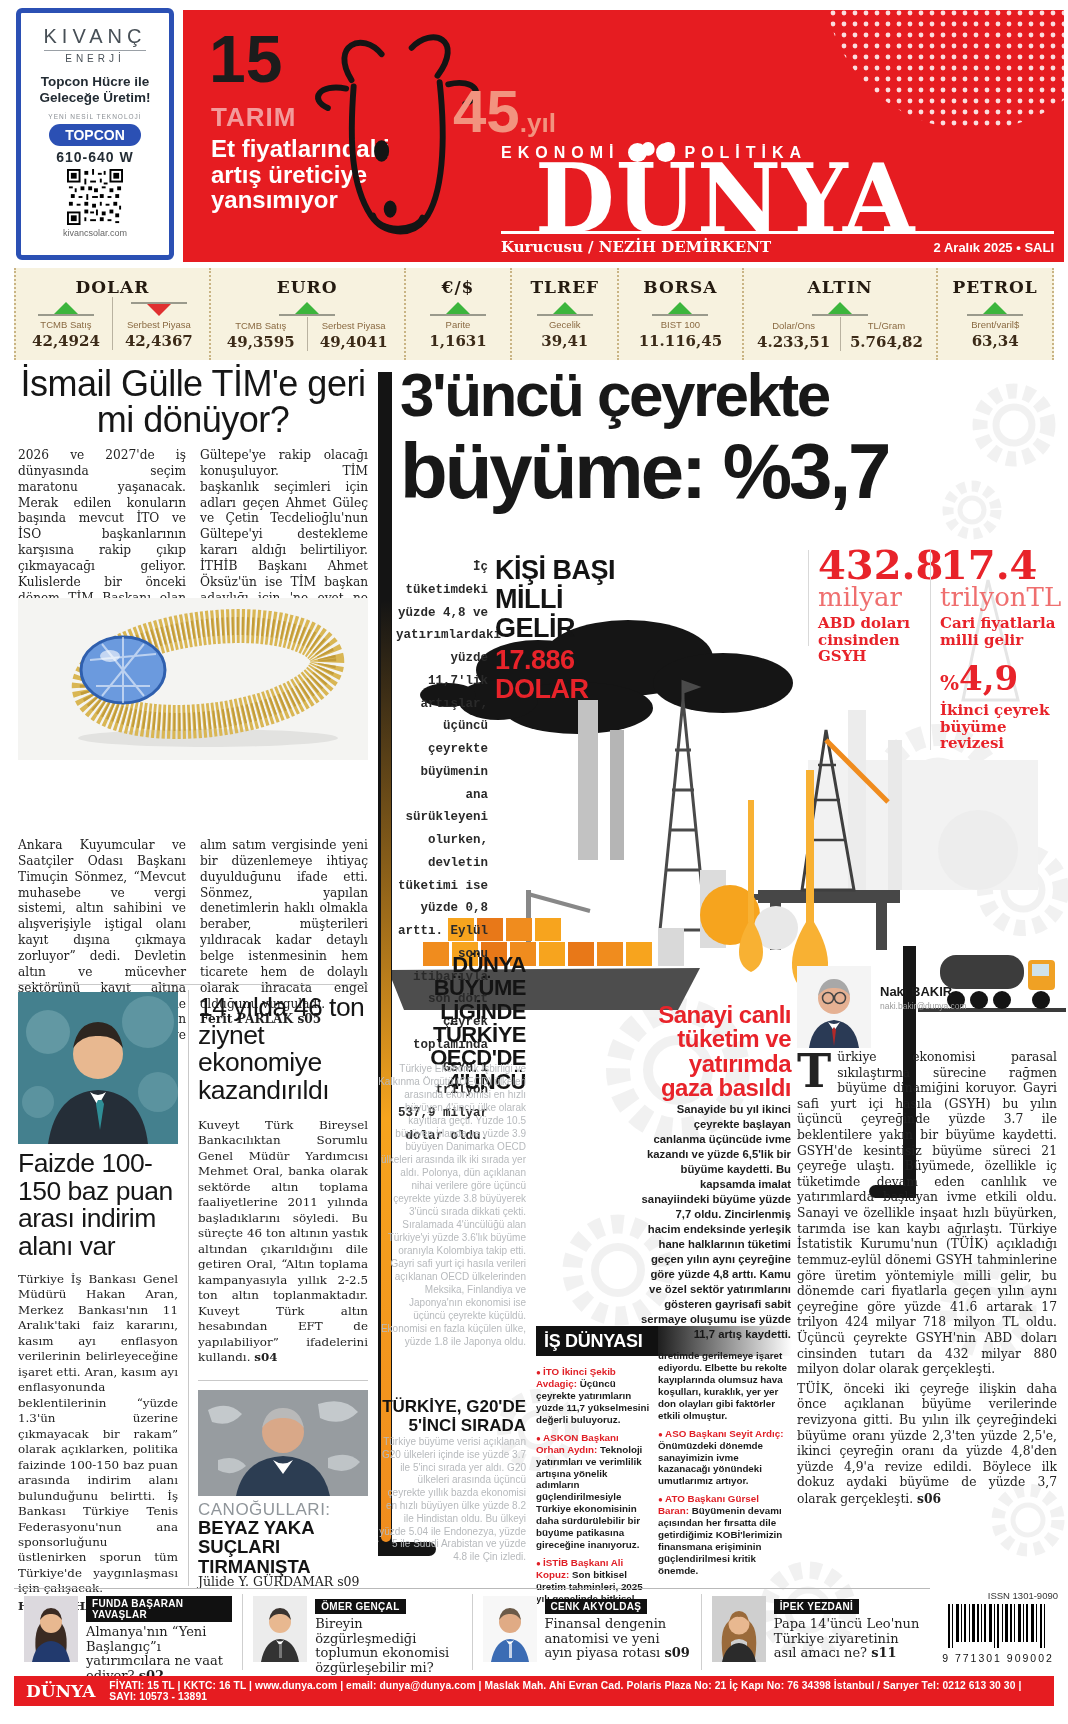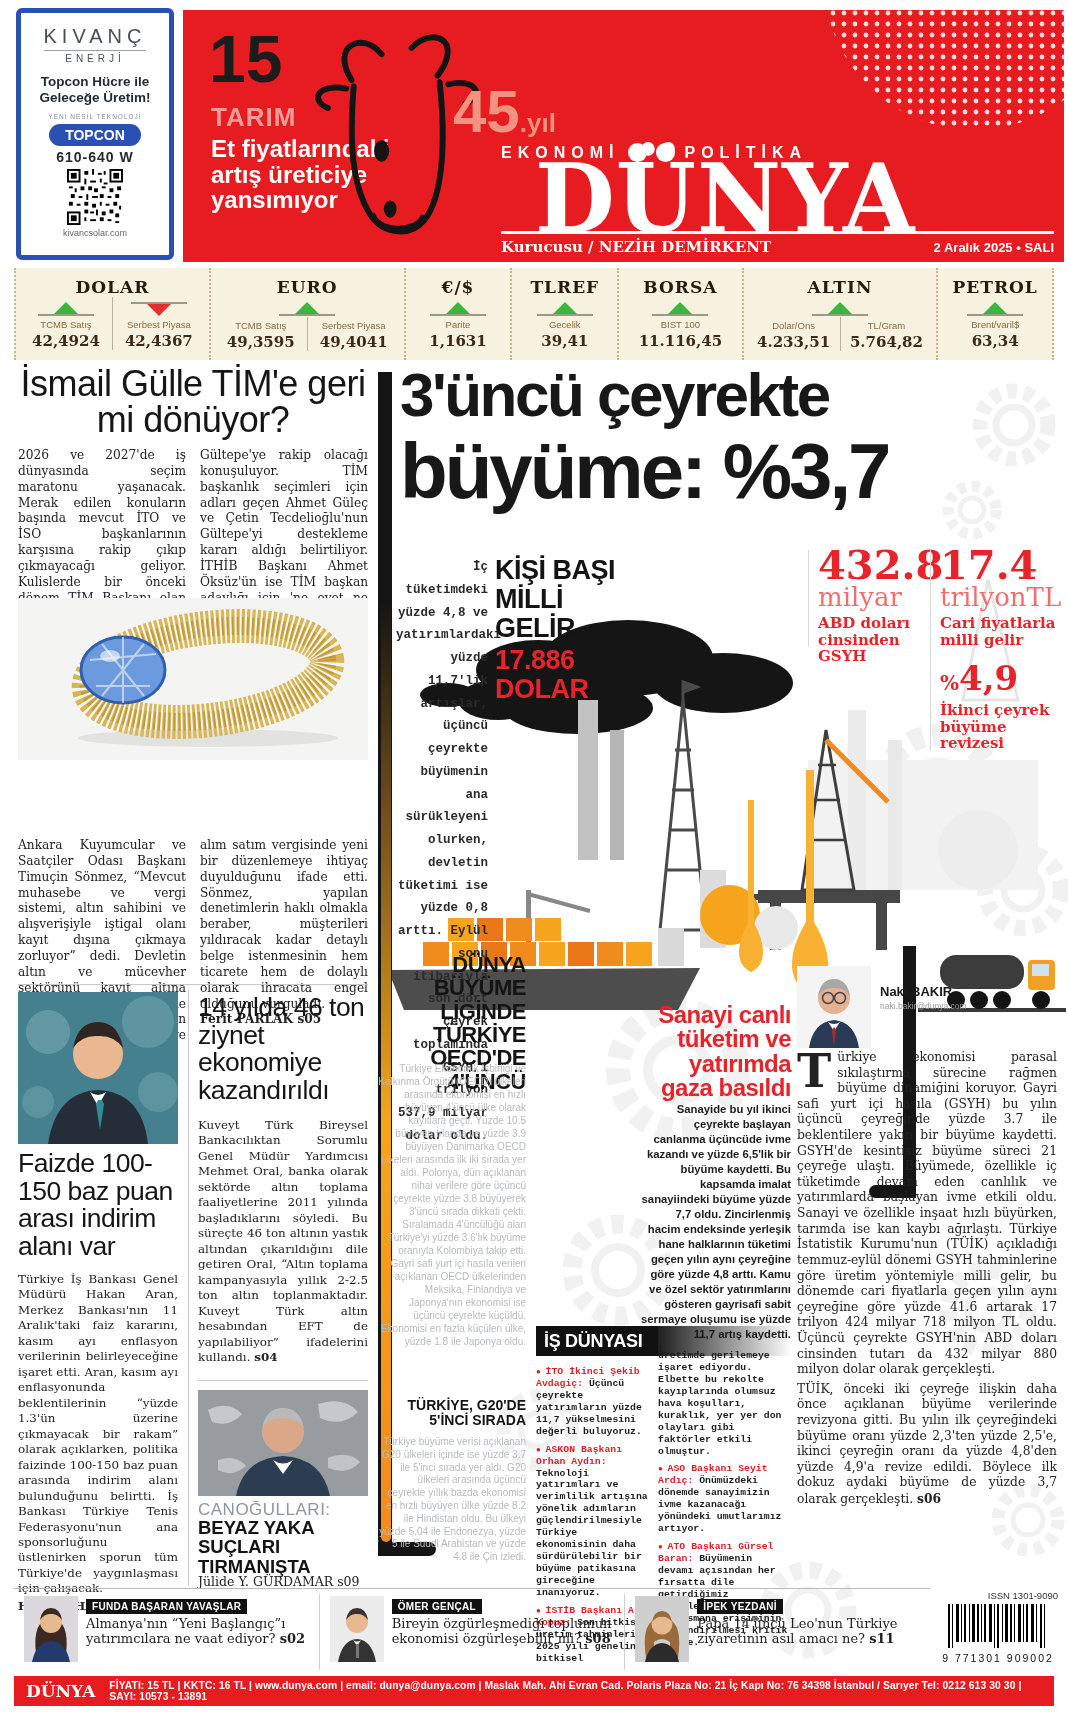--- a/index.html
+++ b/index.html
@@ -69,30 +69,30 @@
   .mainh{font-weight:700;color:#181818;letter-spacing:-2.5px;line-height:1;}
   .lead{font-family:Liberation Mono, monospace;font-weight:700;font-size:12.5px;line-height:1.82;color:#2a2a2a;text-align:right;}
   .kisi-black{font-weight:700;font-size:27px;line-height:1.08;color:#141414;letter-spacing:-0.5px;}
   .kisi-red{font-weight:700;font-size:27px;line-height:1.05;color:#e8232a;letter-spacing:-0.5px;margin-top:3px;}
   .statv{font-family:"DejaVu Serif",serif;font-weight:700;font-size:40px;color:#e8232a;line-height:0.95;}
   .statu{font-family:"DejaVu Serif",serif;font-weight:400;font-size:26px;color:#ef6f6f;line-height:1.05;}
   .statd{font-family:"DejaVu Serif",serif;font-weight:700;font-size:15px;color:#e8232a;line-height:1.1;margin-top:4px;}
 
   .oecd-title{font-weight:700;font-size:22px;line-height:1.06;color:#141414;letter-spacing:-0.5px;}
   .graytext{font-size:10px;line-height:1.3;color:#b7babd;font-weight:400;}
-  .g20-title{font-weight:700;font-size:14px;line-height:1.1;color:#141414;}
+  .g20-title{font-weight:700;font-size:17px;line-height:1.1;color:#141414;}
   .sanayi-title{font-weight:700;font-size:24px;line-height:1.02;color:#e8232a;letter-spacing:-0.5px;}
   .sanayi-body{font-weight:700;font-size:11.3px;line-height:1.33;color:#1d1d1d;}
   .naki-name{font-weight:700;font-size:13px;color:#1a1a1a;}
   .naki-mail{font-size:8.5px;color:#9a9a9a;}
   .naki-body{font-family:"DejaVu Serif",serif;font-size:12.3px;line-height:1.27;color:#222;text-align:justify;}
   .isd-box{background:#111;color:#fff;font-weight:800;font-size:18px;display:flex;align-items:center;padding-left:8px;letter-spacing:-0.3px;}
   .isd-tail{background:linear-gradient(to right,#111,rgba(17,17,17,0));}
   .isd{font-size:9.8px;line-height:1.22;font-weight:700;color:#1c1c1c;}
-  .isd p{margin:0 0 6px;font-family:Liberation Mono, monospace;}
+  .isd p{margin:0 0 6px;}
   .isd .nm{color:#e01f26;}
   .isd .nm::before{content:"● ";font-size:8px;color:#e01f26;}
 
   
   .bstrip{display:flex;border-top:1px solid #b9b9b9;padding-top:5px;box-sizing:border-box;}
   .bcell{flex:1;display:flex;gap:8px;padding:2px 10px 0;border-left:1px solid #cfcfcf;}
   .bcell:first-child{border-left:none;}
   .bname{display:inline-block;background:#111;color:#fff;font-weight:800;font-size:10px;letter-spacing:0.3px;padding:2px 6px;}
   .bteaser{font-family:"DejaVu Serif",serif;font-size:13px;line-height:1.13;color:#1e1e1e;margin-top:3px;}
   .issn-label{font-size:9.5px;color:#333;text-align:right;}
@@ -597,20 +597,34 @@
         <circle cx="27" cy="26" r="11" fill="#e8b890"></circle>
         <path d="M16,24 q2,-12 11,-12 q9,0 11,12 q-5,-7 -11,-6 q-6,-1 -11,6" fill="#3a3430"></path>
       </svg>
       <div>
         <span class="bname">ÖMER GENÇAL</span>
         <div class="bteaser"><span>Bireyin özgürleşmediği toplumun ekonomisi özgürleşebilir mi?</span> <b>s08</b></div>
       </div>
     </div>
     <div class="bcell">
       <svg width="54" height="66" viewBox="0 0 54 66" style="flex:none;">
+        <rect width="54" height="66" fill="#f7f7f7"></rect>
+        <path d="M8,66 q4,-22 19,-23 q15,1 19,23 z" fill="#3c6cb4"></path>
+        <path d="M23,44 l4,6 l4,-6 q-4,3 -8,0" fill="#ffffff"></path>
+        <rect x="26" y="48" width="3" height="14" fill="#c9d4e8"></rect>
+        <circle cx="27" cy="26" r="11" fill="#e0ab85"></circle>
+        <path d="M16,24 q2,-12 11,-12 q9,0 11,12 q-5,-7 -11,-6 q-6,-1 -11,6" fill="#6b5a48"></path>
+      </svg>
+      <div>
+        <span class="bname">CENK AKYOLDAŞ</span>
+        <div class="bteaser"><span>Finansal dengenin anatomisi ve yeni ayın piyasa rotası</span> <b>s09</b></div>
+      </div>
+    </div>
+    <div class="bcell">
+      <svg width="54" height="66" viewBox="0 0 54 66" style="flex:none;">
         <rect width="54" height="66" fill="#cfcfcf"></rect>
         <path d="M11,62 q-6,-40 16,-40 q22,0 16,40 q-4,6 -8,0 l0,-16 q-8,-6 -16,0 l0,16 q-4,6 -8,0" fill="#9a6a3a"></path>
         <path d="M10,66 q4,-18 17,-19 q13,1 17,19 z" fill="#2b2b2b"></path>
         <circle cx="27" cy="28" r="10.5" fill="#e8b890"></circle>
         <path d="M17,26 q2,-11 10,-11 q8,0 10,11 q-5,-6 -10,-5 q-5,-1 -10,5" fill="#9a6a3a"></path>
       </svg>
       <div>
         <span class="bname">İPEK YEZDANİ</span>
         <div class="bteaser"><span>Papa 14'üncü Leo'nun Türkiye ziyaretinin asıl amacı ne?</span> <b>s11</b></div>
       </div>

